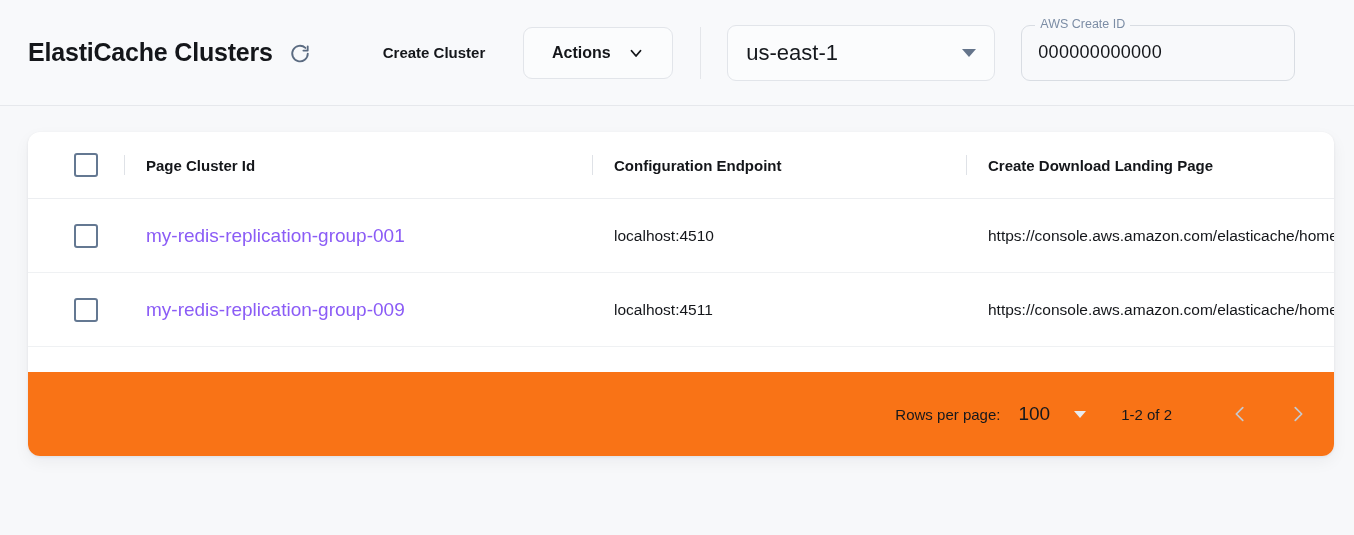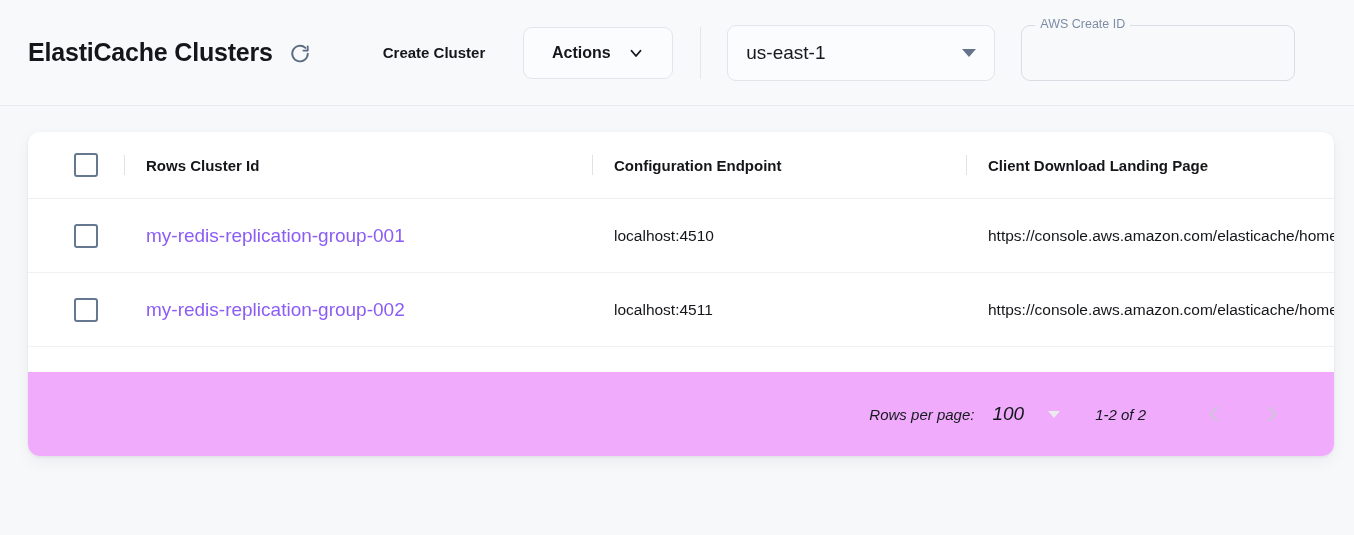--- a/index.html
+++ b/index.html
@@ -106,21 +106,21 @@
     padding: 0 18px;
     display: flex;
     align-items: center;
     justify-content: space-between;
     background: #fbfcfd;
     border: 1px solid #e2e5ea;
     border-radius: 9px;
     cursor: pointer;
   }
   .region-select .value {
-    font-size: 19px;
+    font-size: 22px;
     color: #15181d;
     white-space: nowrap;
   }
   .region-select .caret {
     width: 0; height: 0;
     border-left: 7px solid transparent;
     border-right: 7px solid transparent;
     border-top: 8px solid #64748b;
   }
 
@@ -267,24 +267,23 @@
   
   .pagination {
     position: absolute;
     left: 0;
     right: 0;
     bottom: 0;
     height: 84px;
     display: flex;
     align-items: center;
     justify-content: flex-end;
-    padding-right: 40px;
+    padding-right: 14px;
     gap: 0;
-    background: #f0abfc;
-    font-style: italic;
+    background: #f97316;
   }
 
   .rpp-label {
     font-size: 15px;
     color: #15181d;
     white-space: nowrap;
   }
 
   .rpp-select {
     display: flex;
@@ -355,20 +354,21 @@
 
   <div class="toolbar-divider"></div>
 
   <div class="region-select">
     <span class="value">us-east-1</span>
     <span class="caret"></span>
   </div>
 
   <div class="account-field">
     <span class="legend">AWS Create ID</span>
+    <input class="acct-value" type="text" readonly="" value="000000000000" style="">
   </div>
 </div>
 
 <div class="main-area">
   <div class="table-card">
 
     <table class="cluster-table">
       <colgroup>
         <col class="col-check">
           <col class="col-name">
@@ -378,33 +378,33 @@
       <thead>
         <tr>
           <th>
             <div class="th-check-inner">
               <div class="cbox"></div>
             </div>
           </th>
           <th>
             <div class="th-inner">
               <span class="col-sep"></span>
-              <span>Rows Cluster Id</span>
+              <span>Page Cluster Id</span>
             </div>
           </th>
           <th>
             <div class="th-inner">
               <span class="col-sep"></span>
               <span>Configuration Endpoint</span>
             </div>
           </th>
           <th>
             <div class="th-inner">
               <span class="col-sep"></span>
-              <span>Client Download Landing Page</span>
+              <span>Create Download Landing Page</span>
             </div>
           </th>
         </tr>
       </thead>
       <tbody>
         <tr>
           <td>
             <div class="td-check">
               <div class="cbox"></div>
             </div>
@@ -426,21 +426,21 @@
           </td>
         </tr>
         <tr>
           <td>
             <div class="td-check">
               <div class="cbox"></div>
             </div>
           </td>
           <td>
             <div class="cell-pad">
-              <a class="cluster-link">my-redis-replication-group-002</a>
+              <a class="cluster-link">my-redis-replication-group-009</a>
             </div>
           </td>
           <td>
             <div class="cell-pad">
               <span class="endpoint-text">localhost:4511</span>
             </div>
           </td>
           <td>
             <div class="cell-pad">
               <span class="url-text">https://console.aws.amazon.com/elasticache/home</span>

